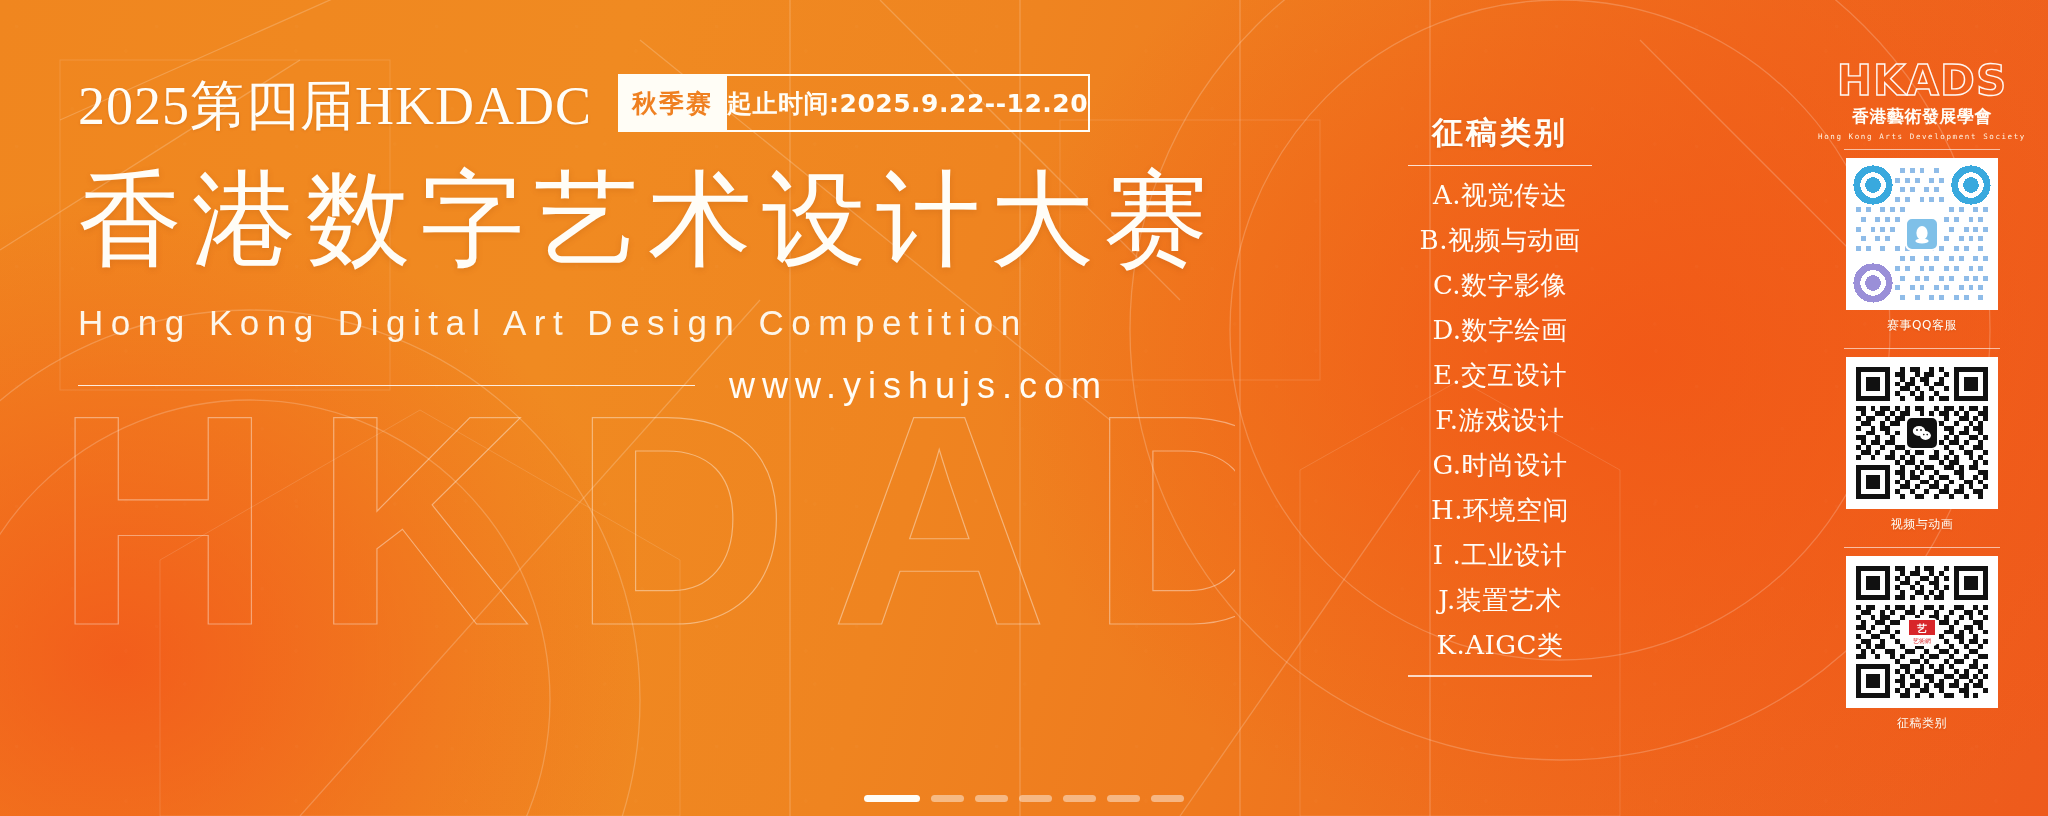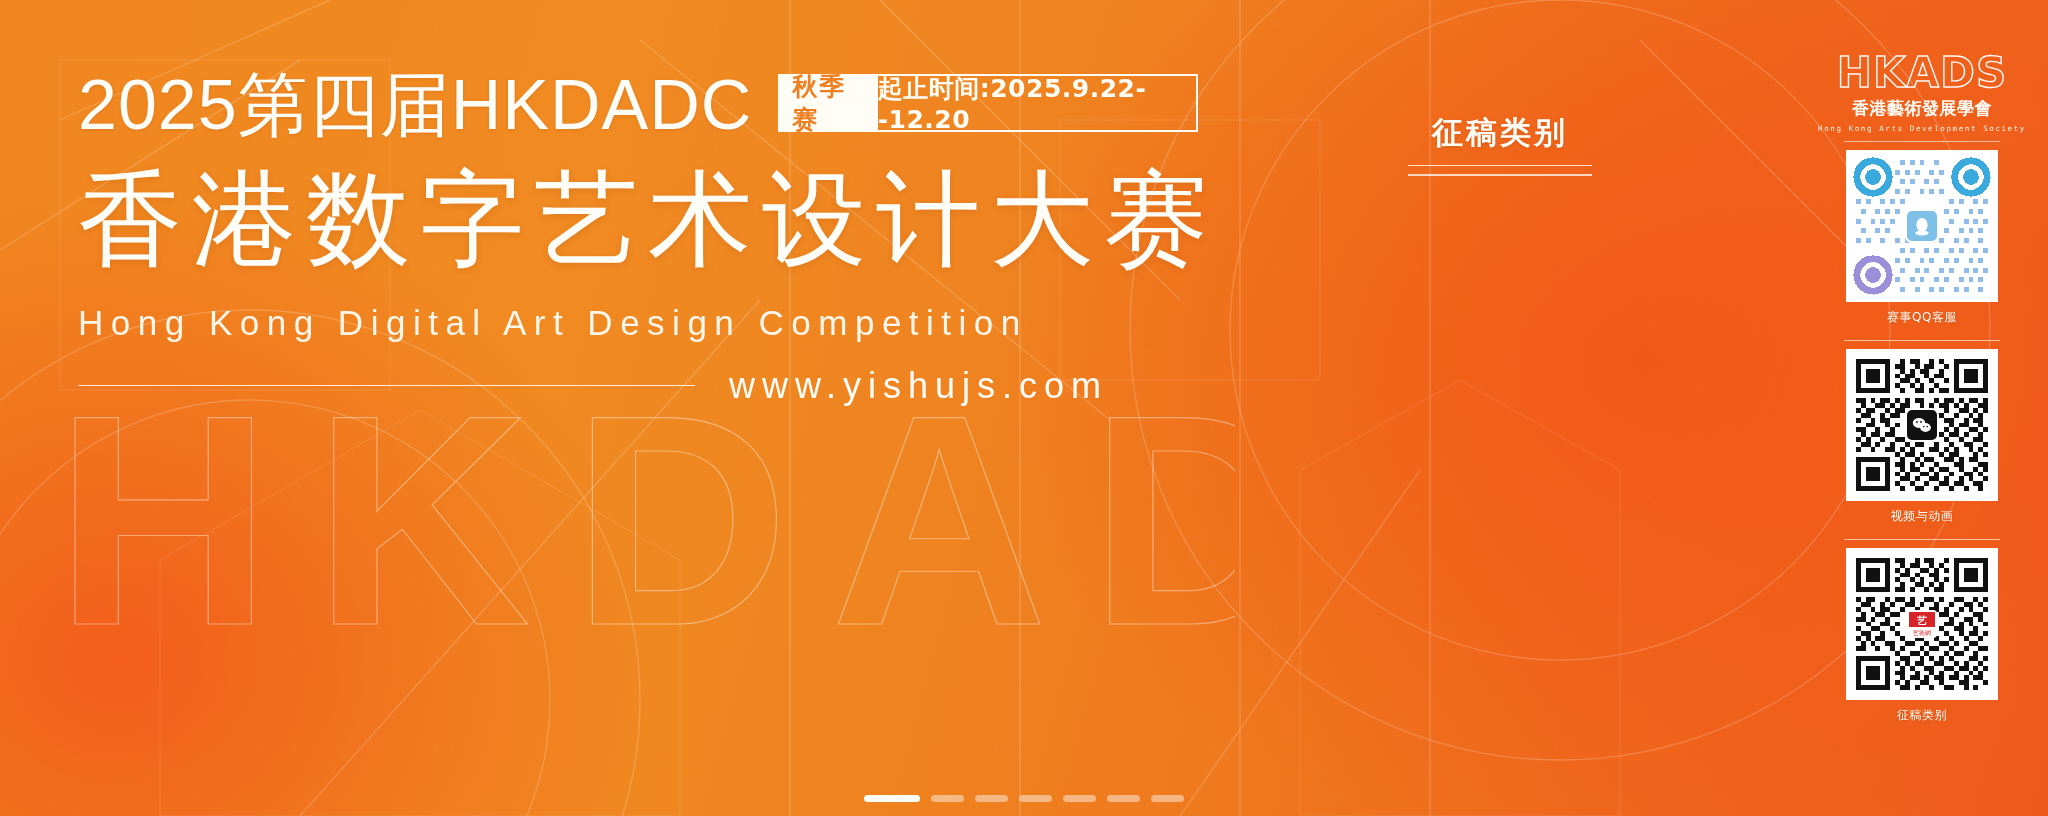--- a/index.html
+++ b/index.html
@@ -47,23 +47,23 @@
     color:transparent;
     -webkit-text-stroke:1.2px rgba(255,255,255,.40);
     position:relative;
   }
 
   
   .left-block { position:absolute; left:78px; top:52px; width:1120px; }
 
   .title-row { display:flex; align-items:center; gap:26px; height:92px; }
   .title-main {
-    font-size:70px; font-weight:400; color:#fffdf7;
+    font-size:54px; font-weight:400; color:#fffdf7;
     letter-spacing:1px; white-space:nowrap;
-    font-family:Liberation Sans, sans-serif;
+    font-family:Liberation Serif, serif;
     text-shadow:0 1px 3px rgba(150,60,10,.18);
     margin-top:16px;
   }
   .badge-group { display:flex; align-items:stretch; height:58px; margin-top:10px; }
   .badge-season {
     background:#fffdf6; color:#ef8021;
     font-size:25px; font-weight:700; letter-spacing:2px;
     display:flex; align-items:center; padding:0 14px;
     font-family:"DejaVu Sans",sans-serif;
   }
@@ -117,21 +117,21 @@
   .cat-item {
     font-size:26px; color:#fffdf7; line-height:1;
     padding:9.5px 0 9.5px 0; letter-spacing:.5px;
     font-family:"DejaVu Serif","Liberation Serif",serif;
     white-space:nowrap;
   }
   .cat-rule-bottom { height:1.3px; background:rgba(255,255,255,.75); margin:8px 8px 0; }
 
   
   .qr-col {
-    position:absolute; left:1836px; top:52px;
+    position:absolute; left:1836px; top:60px;
     width:172px; display:flex; flex-direction:column; align-items:center;
   }
   .hkads-logo {
     font-size:42px; font-weight:700; letter-spacing:1px;
     color:transparent; -webkit-text-stroke:1.4px rgba(255,255,255,.95);
     font-family:"DejaVu Sans",sans-serif; line-height:1;
   }
   .hkads-cn {
     margin-top:3px; font-size:17px; font-weight:700; color:#fffdf7;
     letter-spacing:.5px; font-family:"DejaVu Sans",sans-serif; white-space:nowrap;
@@ -225,20 +225,33 @@
     <div class="url-row">
       <div class="url-rule"></div>
       <div class="url-text">www.yishujs.com</div>
     </div>
 
   </div>
 
   <div class="cat-col">
     <div class="cat-title">征稿类别</div>
     <div class="cat-rule"></div>
+    <div class="cat-list">
+      <div class="cat-item">A.视觉传达</div>
+      <div class="cat-item">B.视频与动画</div>
+      <div class="cat-item">C.数字影像</div>
+      <div class="cat-item">D.数字绘画</div>
+      <div class="cat-item">E.交互设计</div>
+      <div class="cat-item">F.游戏设计</div>
+      <div class="cat-item">G.时尚设计</div>
+      <div class="cat-item">H.环境空间</div>
+      <div class="cat-item">I .工业设计</div>
+      <div class="cat-item">J.装置艺术</div>
+      <div class="cat-item">K.AIGC类</div>
+    </div>
     <div class="cat-rule-bottom"></div>
   </div>
 
   <div class="qr-col">
 
     <div class="hkads-logo">HKADS</div>
     <div class="hkads-cn">香港藝術發展學會</div>
     <div class="hkads-en">Hong Kong Arts Development Society</div>
 
     <div class="qr-sep"></div>

